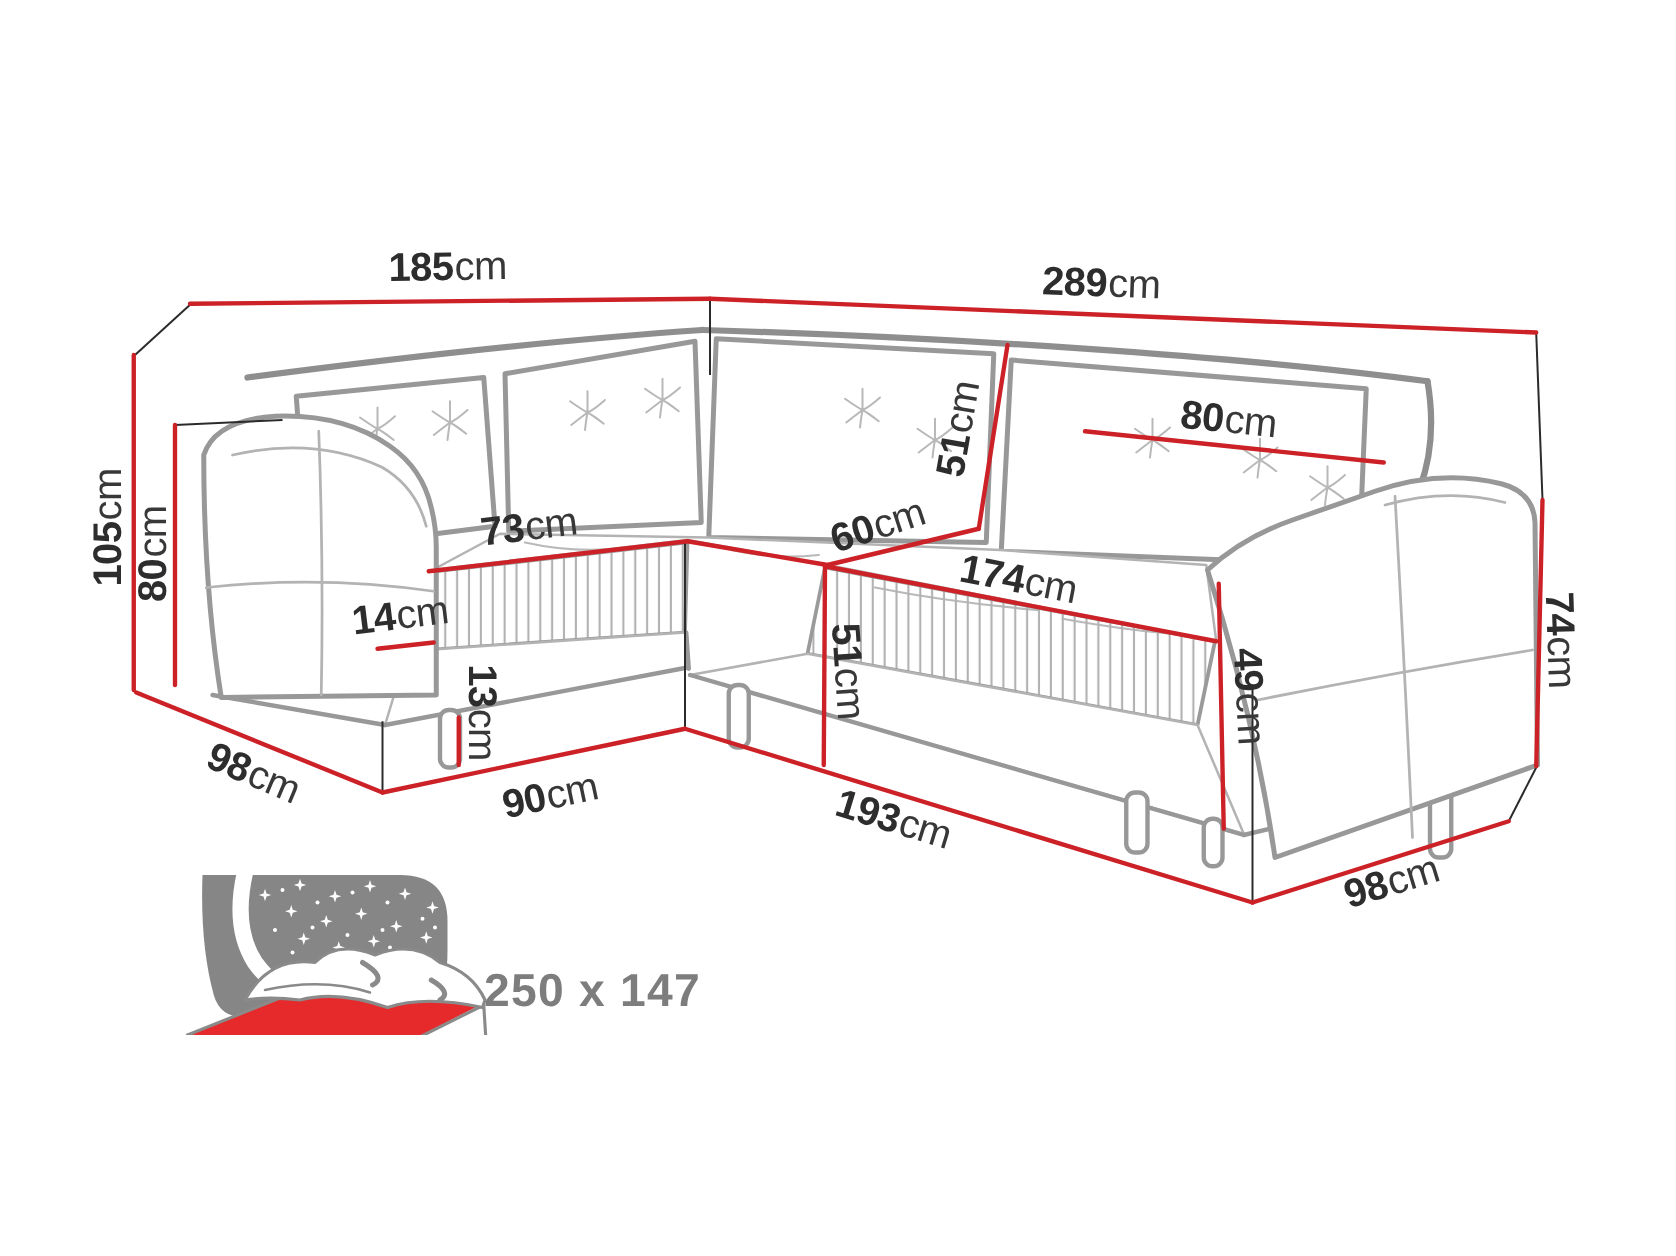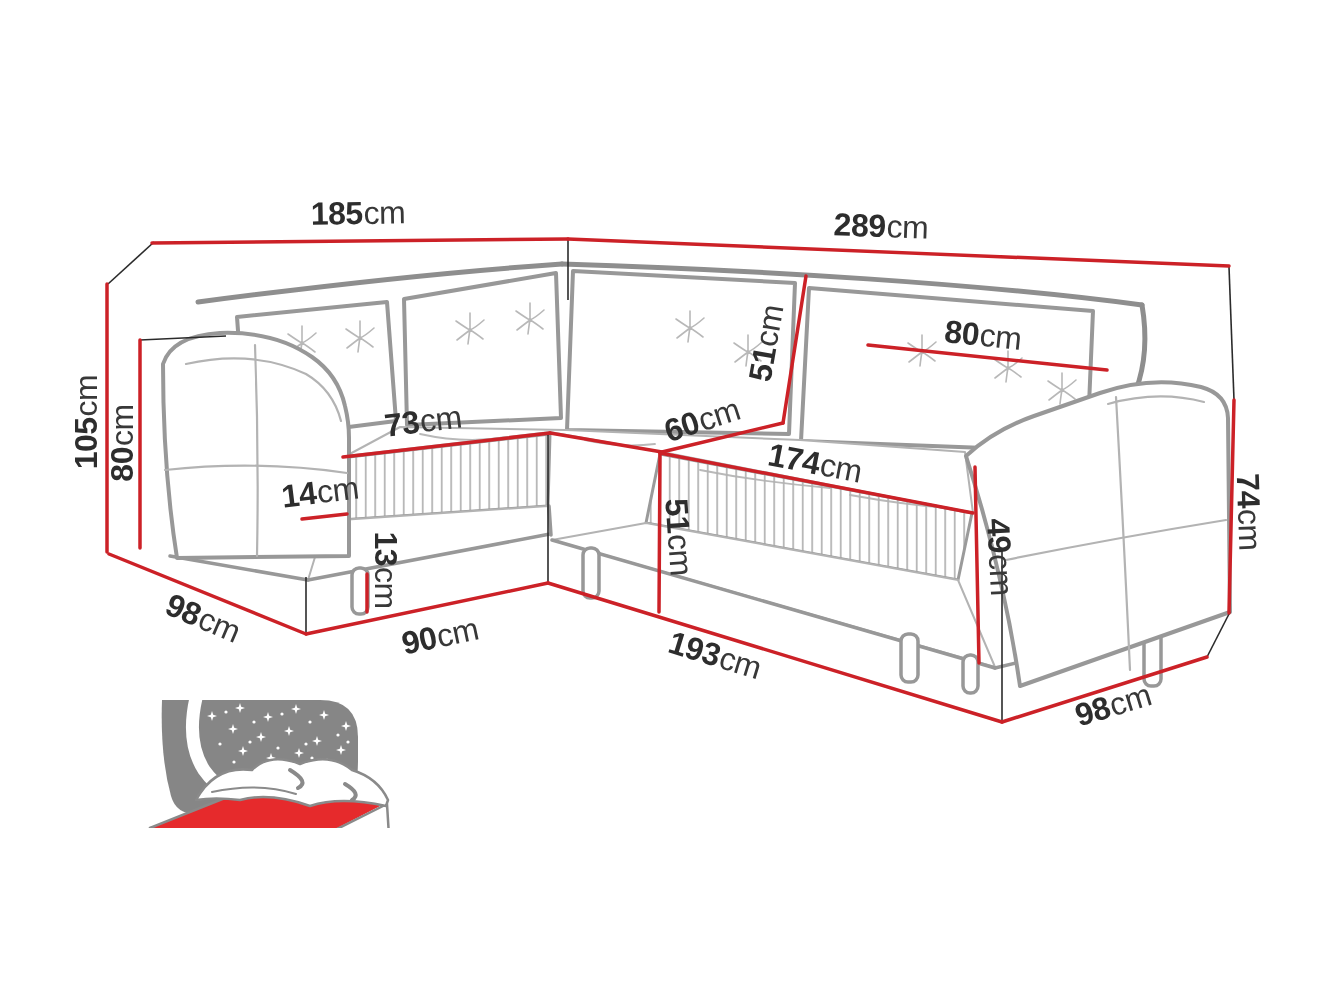--- a/index.html
+++ b/index.html
@@ -260,14 +260,15 @@
   <div class="dim-label" style="left:1000px;top:557px;--r:87deg">
     <span class="num">49</span><span class="unit">cm</span>
   </div>
   <div class="dim-label" style="left:1249px;top:512px;--r:88deg">
     <span class="num">74</span><span class="unit">cm</span>
   </div>
   <div class="dim-label" style="left:1113px;top:705px;--r:-17deg">
     <span class="num">98</span><span class="unit">cm</span>
   </div>
 
+  <div class="bed-size" style="left:474px;top:793px">250 x 147</div>
 
 </div>
 
 </body></html>

